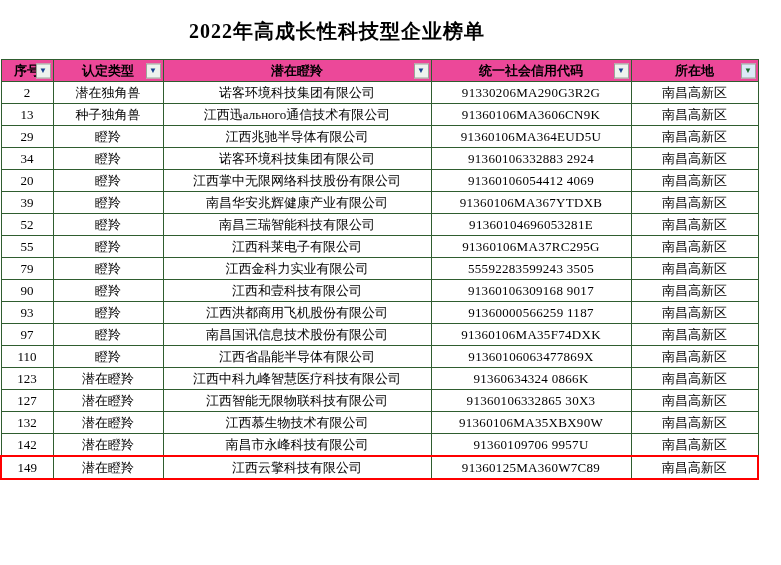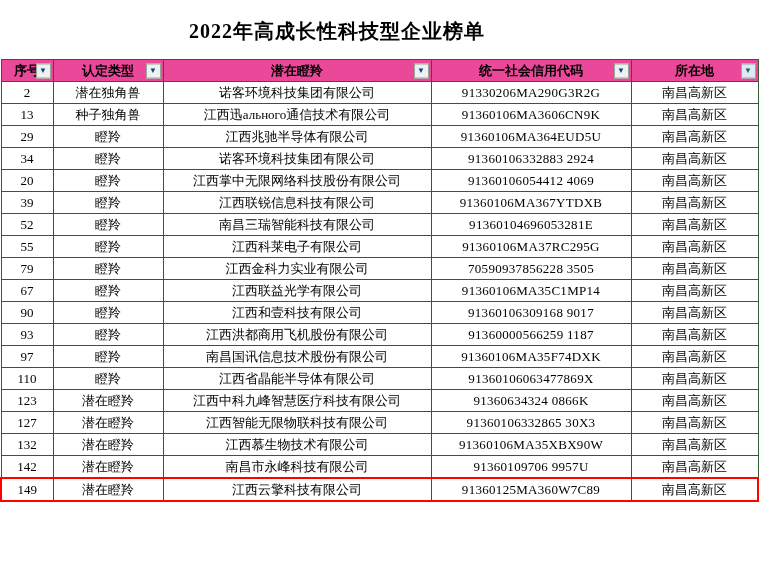--- a/index.html
+++ b/index.html
@@ -160,21 +160,21 @@
         <tr>
           <td>20</td>
           <td>瞪羚</td>
           <td>江西掌中无限网络科技股份有限公司</td>
           <td class="code-cell">91360106054412 4069</td>
           <td>南昌高新区</td>
         </tr>
         <tr>
           <td>39</td>
           <td>瞪羚</td>
-          <td>江西联锐信息科技有限公司</td>
+          <td>南昌华安兆辉健康产业有限公司</td>
           <td class="code-cell">91360106MA367YTDXB</td>
           <td>南昌高新区</td>
         </tr>
         <tr>
           <td>52</td>
           <td>瞪羚</td>
           <td>南昌三瑞智能科技有限公司</td>
           <td class="code-cell">91360104696053281E</td>
           <td>南昌高新区</td>
         </tr>
@@ -182,28 +182,21 @@
           <td>55</td>
           <td>瞪羚</td>
           <td>江西科莱电子有限公司</td>
           <td class="code-cell">91360106MA37RC295G</td>
           <td>南昌高新区</td>
         </tr>
         <tr>
           <td>79</td>
           <td>瞪羚</td>
           <td>江西金科力实业有限公司</td>
-          <td class="code-cell">70590937856228 3505</td>
-          <td>南昌高新区</td>
-        </tr>
-        <tr>
-          <td>67</td>
-          <td>瞪羚</td>
-          <td>江西联益光学有限公司</td>
-          <td class="code-cell">91360106MA35C1MP14</td>
+          <td class="code-cell">55592283599243 3505</td>
           <td>南昌高新区</td>
         </tr>
         <tr>
           <td>90</td>
           <td>瞪羚</td>
           <td>江西和壹科技有限公司</td>
           <td class="code-cell">91360106309168 9017</td>
           <td>南昌高新区</td>
         </tr>
         <tr>

